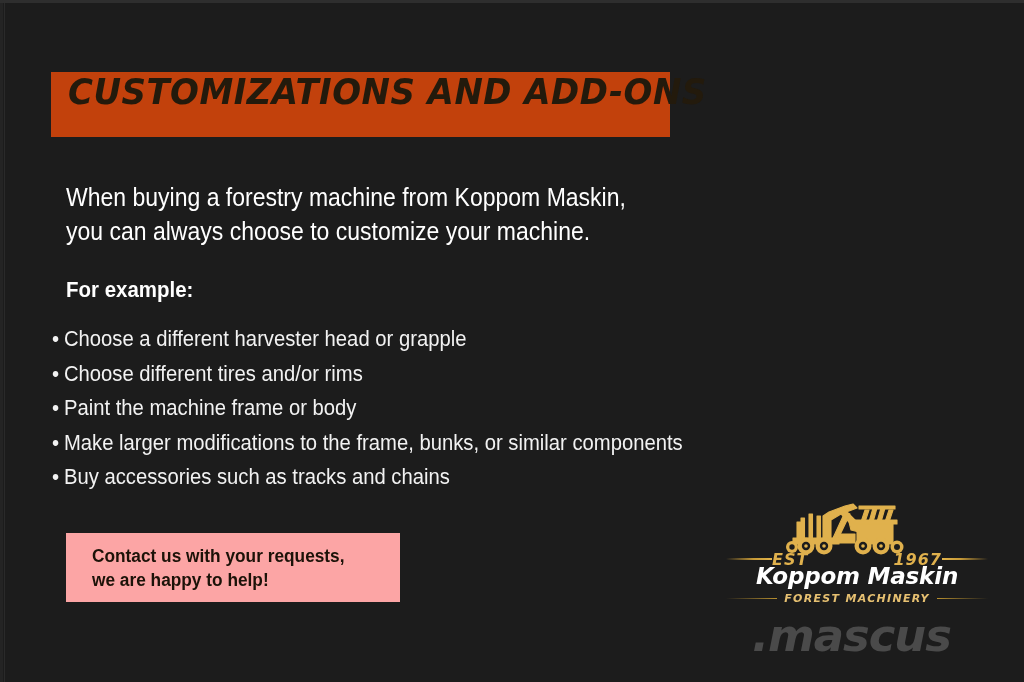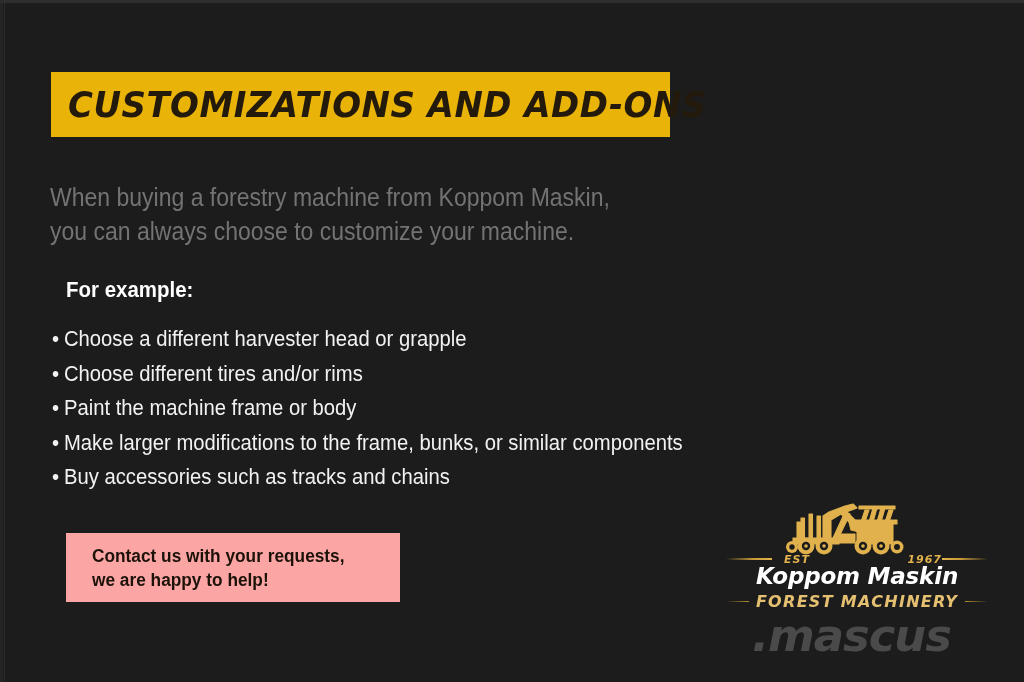--- a/index.html
+++ b/index.html
@@ -36,45 +36,45 @@
     background: #242424;
   }
 
   
   #title-banner {
     position: absolute;
     left: 51px;
     top: 72px;
     width: 619px;
     height: 65px;
-    background: #eab308;
+    background: #c2410c;
     display: flex;
-    align-items: center;
+    align-items: flex-start;
     box-sizing: border-box;
     padding-left: 17px;
   }
   #title-banner .title-text {
     font-family: "DejaVu Sans", sans-serif;
     font-size: 35px;
     font-weight: 700;
     font-style: italic;
     letter-spacing: 0.5px;
     color: #231a0c;
     white-space: nowrap;
     transform: scaleX(0.97);
     transform-origin: left center;
   }
 
   
   #intro {
     position: absolute;
-    left: 50px;
+    left: 66px;
     top: 180px;
     width: 760px;
-    color: #737373;
+    color: #ffffff;
     font-family: "Liberation Sans", sans-serif;
     font-size: 25px;
     line-height: 34px;
     font-weight: 400;
   }
   #intro .line {
     display: block;
     transform: scaleX(0.92);
     transform-origin: left center;
     white-space: nowrap;
@@ -167,26 +167,25 @@
   #logo-est-row .rule {
     height: 2px;
     background: linear-gradient(90deg, rgba(227,180,74,0) 0%, #c79a37 60%, #e3b44a 100%);
     flex: 0 0 46px;
   }
   #logo-est-row .rule.right {
     background: linear-gradient(270deg, rgba(227,180,74,0) 0%, #c79a37 60%, #e3b44a 100%);
   }
   #logo-est-row .est-txt {
     font-family: "DejaVu Sans", sans-serif;
-    font-size: 11px;
+    font-size: 16px;
     font-weight: 700;
     font-style: italic;
     color: #e0b14d;
     letter-spacing: 1px;
-    margin-left: 12px;
   }
   #logo-est-row .spacer-mid { flex: 1; }
   #logo-name {
     position: absolute;
     left: 0;
     top: 60px;
     width: 262px;
     text-align: center;
     font-family: "DejaVu Sans", sans-serif;
     font-size: 23px;
@@ -209,21 +208,21 @@
   #logo-sub-row .rule {
     height: 1px;
     flex: 1;
     background: linear-gradient(90deg, rgba(227,180,74,0) 0%, #b8902f 100%);
   }
   #logo-sub-row .rule.right {
     background: linear-gradient(270deg, rgba(227,180,74,0) 0%, #b8902f 100%);
   }
   #logo-sub-row .sub-txt {
     font-family: "DejaVu Sans", sans-serif;
-    font-size: 16px;
+    font-size: 11px;
     font-weight: 700;
     font-style: italic;
     color: #e6c071;
     letter-spacing: 1.3px;
     white-space: nowrap;
   }
 
   
   #mascus {
     position: absolute;

